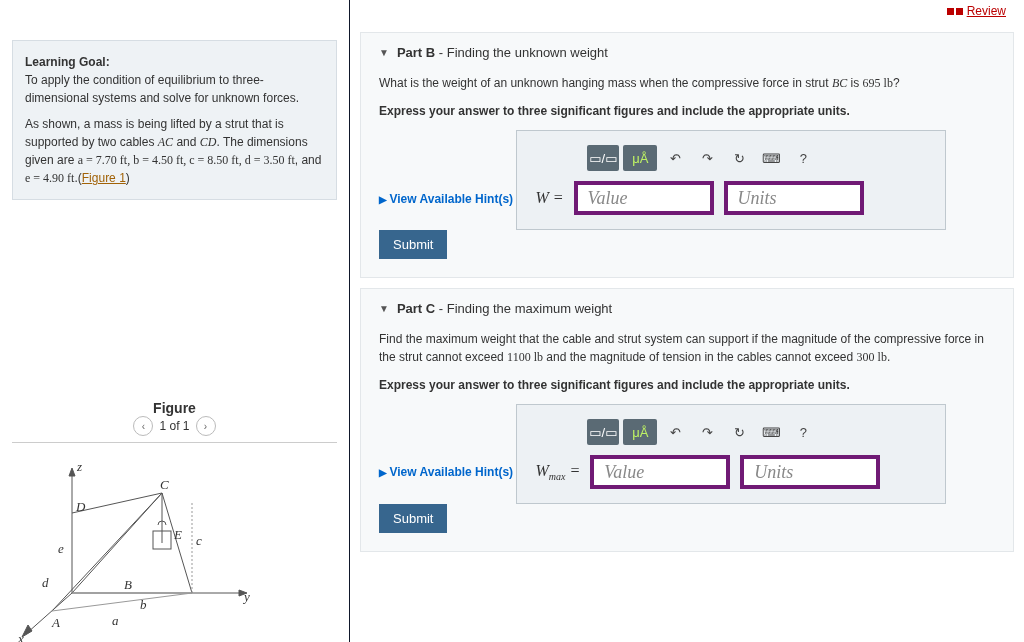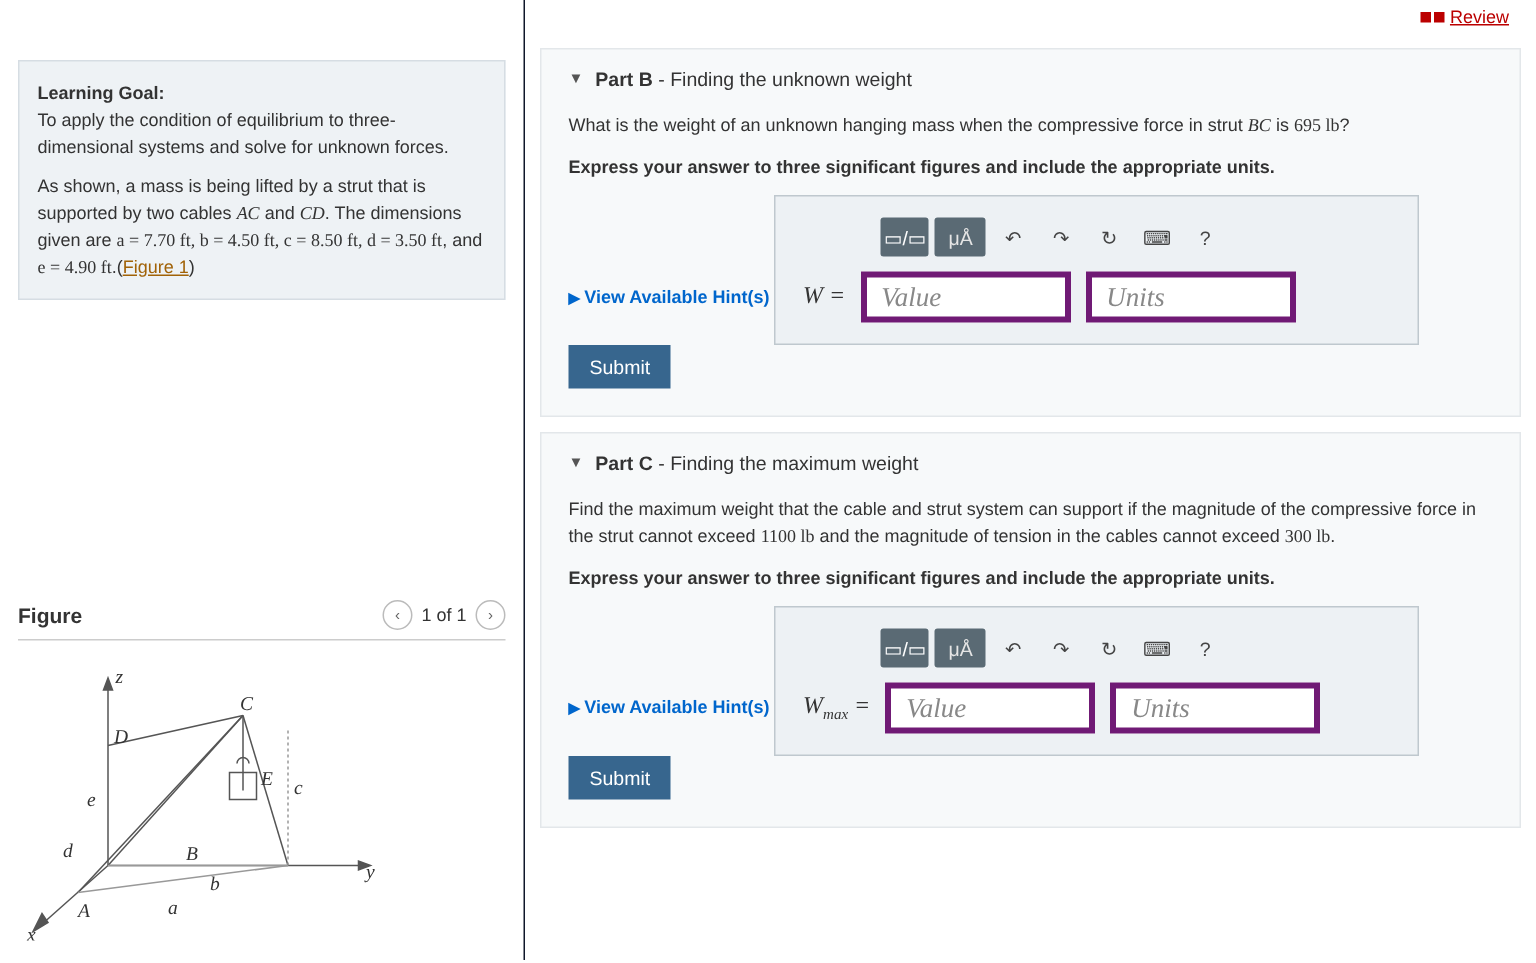--- a/index.html
+++ b/index.html
@@ -7,36 +7,36 @@
     .page { display: flex; width: 1024px; }
     .left-col { width: 350px; padding: 10px 12px; border-right: 1px solid #0f172a; }
     .right-col { flex: 1; padding: 0 10px 10px 10px; }
     .topbar { display: flex; justify-content: flex-end; align-items: center; padding: 4px 8px; color: #b00; font-size: 12px; text-align: right; }
     .topbar .ricon { display:inline-flex; gap:2px; margin-right:4px;}
     .topbar .sq { width:7px; height:7px; background:#b00; display:inline-block;}
     .learning-box { background: #eef2f5; border: 1px solid #d6dde3; padding: 12px; font-size: 12px; line-height: 1.5; margin-top: 30px; }
     .learning-box b { font-weight: bold; }
     .fig-link { color: #a16207; text-decoration: underline; cursor: pointer; }
     .figure-section { margin-top: 200px; }
-    .figure-head { display: flex; align-items: center; justify-content: space-between; border-bottom: 1px solid #ccc; padding-bottom: 6px; }
+    .figure-head { display: flex; align-items: center; justify-content: space-between; border-bottom: 1px solid #ccc; padding-bottom: 6px; flex-direction: column; }
     .figure-head h3 { font-size: 14px; font-weight: bold; }
     .pager { display: flex; align-items: center; gap: 6px; }
     .pager-btn { width: 20px; height: 20px; border:1px solid #bbb; border-radius: 50%; background: #fff; display:flex; align-items:center; justify-content:center; font-size:10px; color:#666; cursor:pointer;}
     .part { background: #f7f9fa; border: 1px solid #e3e7ea; margin-top: 10px; padding: 12px 18px 18px 18px; }
     .part-header { display:flex; align-items:center; gap:8px; font-size:13px; margin-bottom: 14px;}
     .part-header .toggle { font-size:10px; color:#555;}
     .part-header .pt { font-weight:bold; }
     .question-text { font-size: 12px; margin: 4px 0 10px 0; line-height:1.5;}
     .hints-link { color: #0066cc; font-weight:bold; font-size:12px; cursor:pointer; margin: 6px 0 10px 0; display:inline-block;}
     .hints-link::before { content:"▶ "; font-size:10px;}
     .answer-box { border: 1px solid #bfc8ce; background:#edf1f4; padding: 14px 18px; display:inline-block; min-width: 430px; }
     .toolbar { display: inline-flex; align-items:center; gap:4px; background:transparent; padding:0 0 10px 52px;}
     .tool { width:28px; height:26px; display:flex; align-items:center; justify-content:center; font-size:13px; color:#444; cursor:pointer; border-radius:2px;}
     .tool.dark { background:#5a6a74; color:#fff; width:32px;}
-    .tool.dark2 { background:#5a6a74; color:#e5e5e5; width:34px;}
+    .tool.dark2 { background:#5a6a74; color:#bef264; width:34px;}
     .input-row { display:flex; align-items:center; gap:10px;}
     .var-label { font-style: italic; font-family: 'Times New Roman', serif; font-size:16px; }
     .field { height:34px; border:4px solid #701a75; background:#fff; font-size:18px; font-style:italic; font-family:'Times New Roman',serif; color:#888; padding:0 10px; display:flex; align-items:center;}
     .field.value { width:140px;}
     .field.units { width:140px;}
     .submit-btn { background:#37668e; color:#fff; border:none; padding:7px 14px; font-size:13px; cursor:pointer;}
     .svg-fig { margin-top:10px; }
     .mono { font-family: 'Times New Roman', serif; }
   </style>
 </head>

